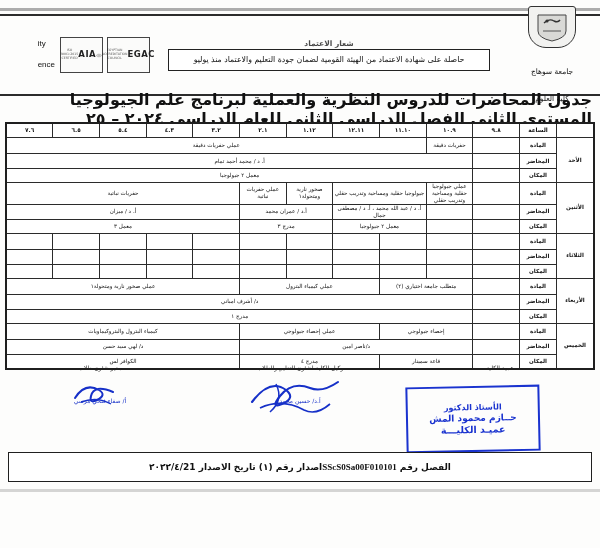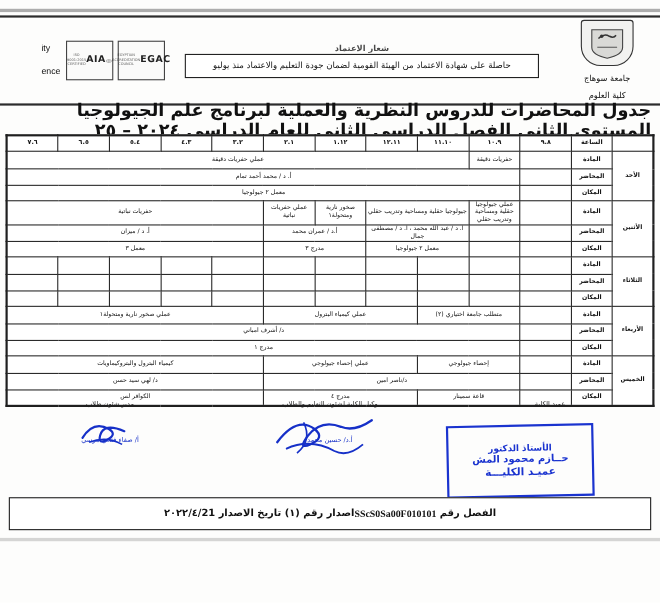--- a/index.html
+++ b/index.html
@@ -16,21 +16,21 @@
       radial-gradient(circle at 70% 60%, rgba(0,0,0,0.015) 0 2px, transparent 2px);
   }
   
   .header-band{
     position:absolute;left:0;right:0;top:14px;height:78px;
     border-top:2px solid #2c2c2c;border-bottom:2px solid #2c2c2c;
     display:flex;align-items:center;
   }
   .hdr-right{
     width:96px;display:flex;flex-direction:column;align-items:center;
-    justify-content:center;gap:4px;font-size:7.5px;line-height:1.5;
+    justify-content:center;gap:16px;font-size:7.5px;line-height:1.5;
   }
   .crest{
     width:46px;height:40px;border:1.4px solid #333;border-radius:3px 3px 18px 18px;
     display:flex;align-items:center;justify-content:center;background:#f2f2f0;
     margin-bottom:2px;
   }
   .crest svg{display:block}
   .hdr-center{flex:1;display:flex;flex-direction:column;align-items:center;justify-content:center;}
   .accr-title{
     font-size:7.5px;letter-spacing:.5px;color:#2a2a2a;margin-bottom:1px;

